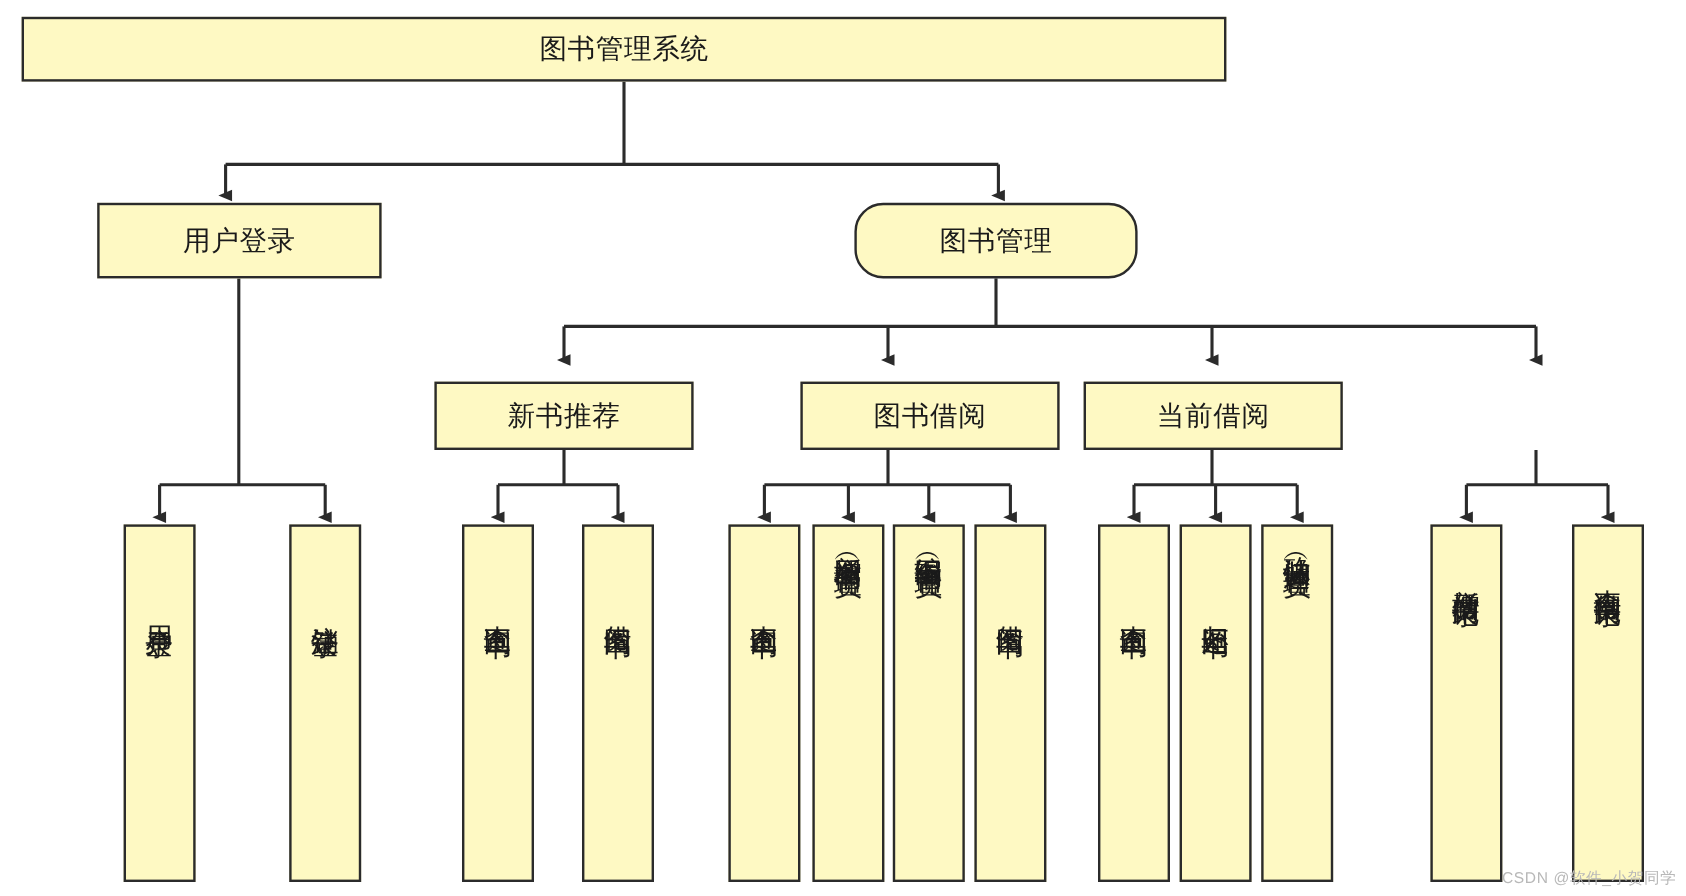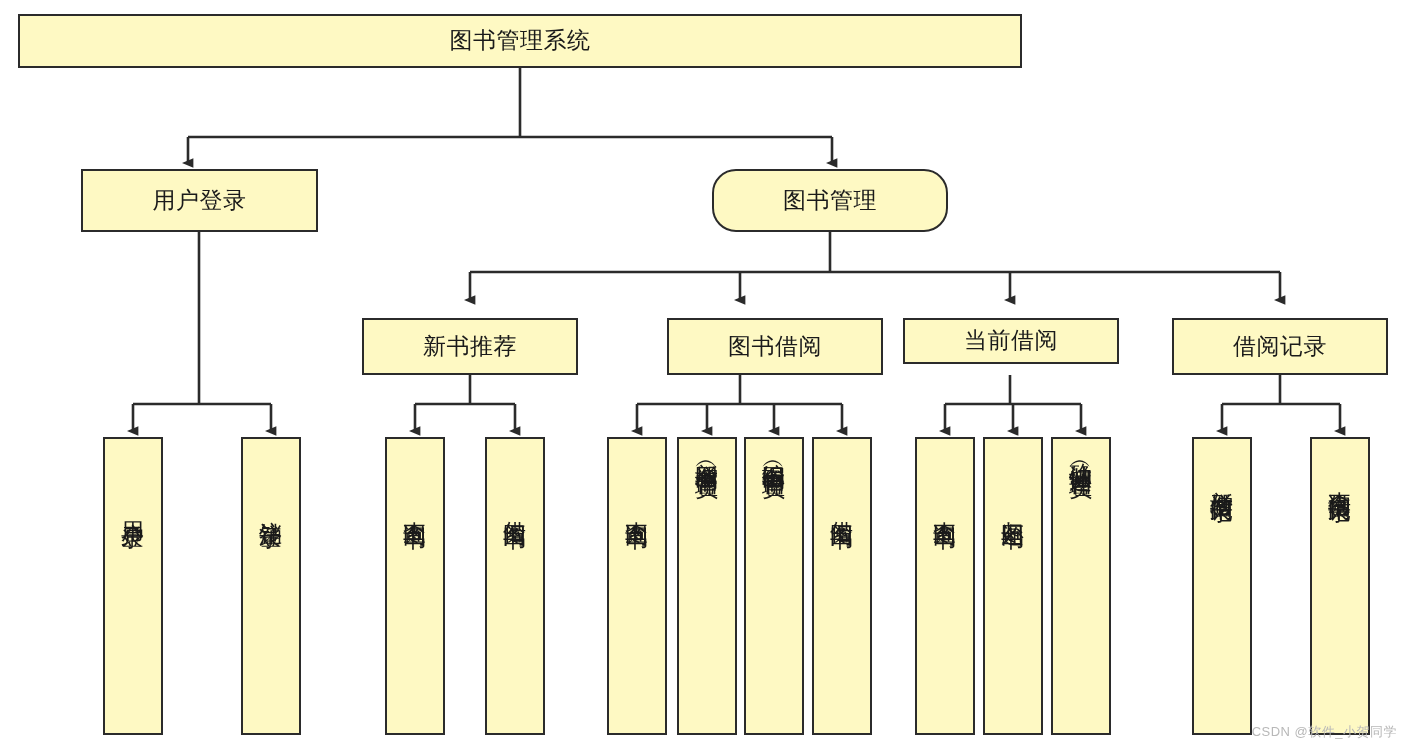--- a/index.html
+++ b/index.html
@@ -149,27 +149,24 @@
   </div>
 
   <div class="node horiz" style="left:362px; top:318px; width:216px; height:57px;">
     <span class="node-label">新书推荐</span>
   </div>
 
   <div class="node horiz" style="left:632px; top:318px; width:216px; height:57px;margin-left:35px;">
     <span class="node-label">图书借阅</span>
   </div>
 
-  <div class="node horiz" style="left:903px; top:318px; width:216px; height:46px;">
+  <div class="node horiz" style="left:903px; top:318px; width:216px; height:57px;">
     <span class="node-label">当前借阅</span>
   </div>
 
-  <div class="node horiz" style="left:1172px; top:318px; width:216px; height:57px;">
-    <span class="node-label">借阅记录</span>
-  </div>
 
   <div class="node vert mid" style="left:103px; top:437px; width:60px; height:298px;">
     <span class="node-label">用户登录</span>
   </div>
 
   <div class="node vert mid" style="left:241px; top:437px; width:60px; height:298px;">
     <span class="node-label">注销登录</span>
   </div>
 
   <div class="node vert mid" style="left:385px; top:437px; width:60px; height:298px;">

